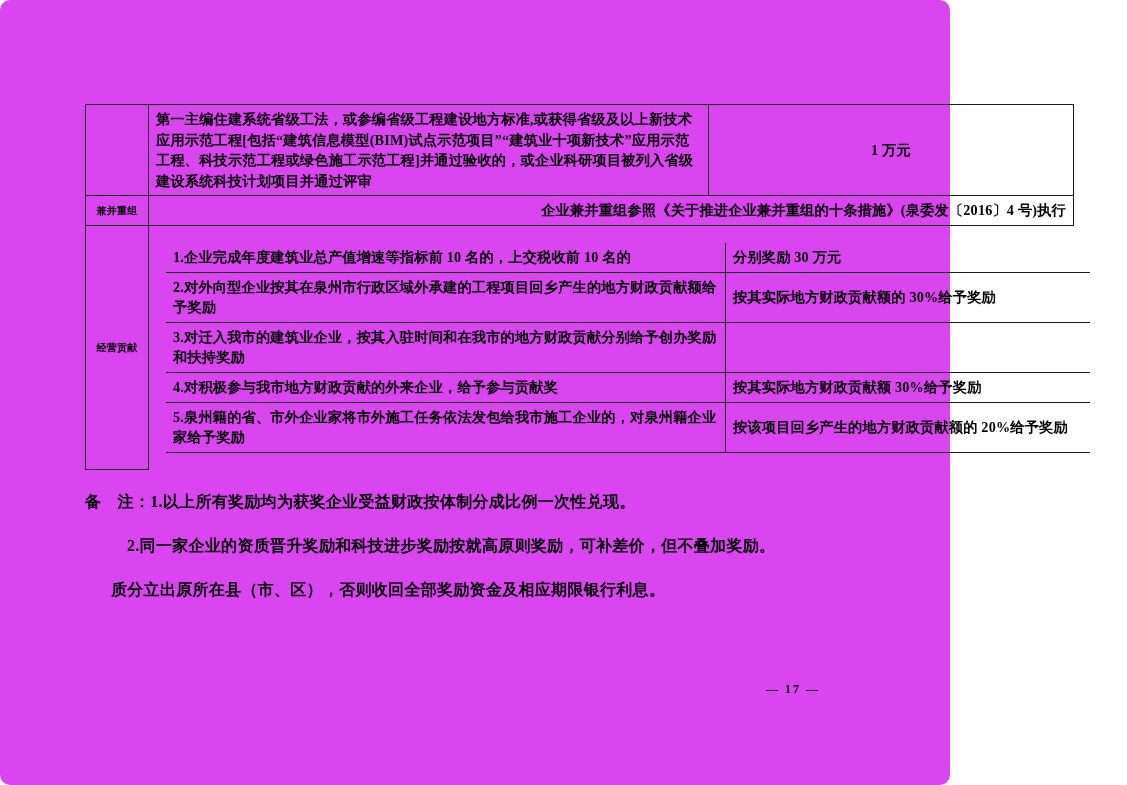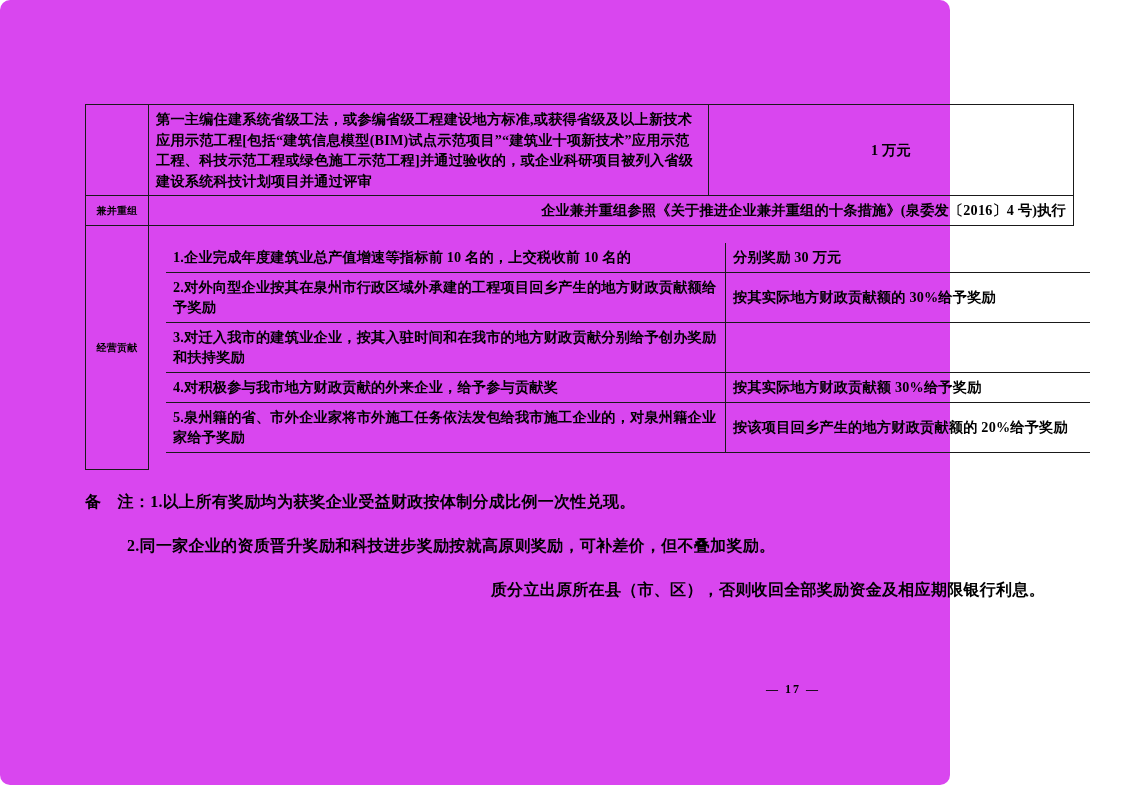--- a/index.html
+++ b/index.html
@@ -76,22 +76,21 @@
     margin-bottom: 20px;
     letter-spacing: 0.3px;
   }
   .note-line.indent1 {
     margin-left: 0px;
   }
   .note-line.indent2 {
     margin-left: 42px;
   }
   .note-line.indent3 {
-    margin-left: 38px;
-    text-align: right;
+    margin-left: 26px;
   }
   .page-number {
     position: absolute;
     right: 130px;
     bottom: 88px;
     font-size: 12px;
     font-weight: bold;
     letter-spacing: 2px;
   }
 </style>

